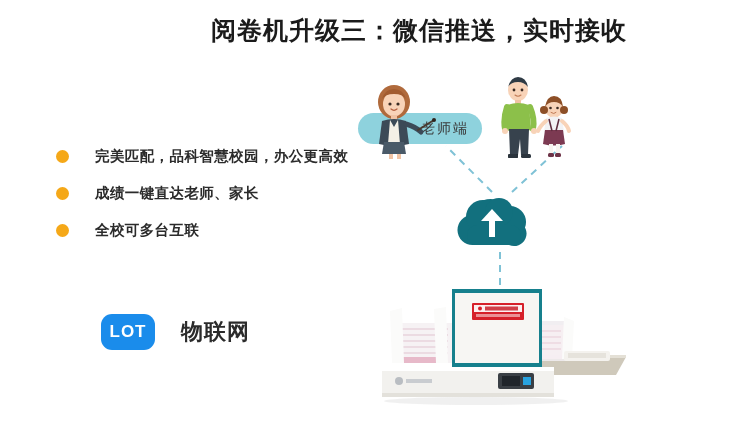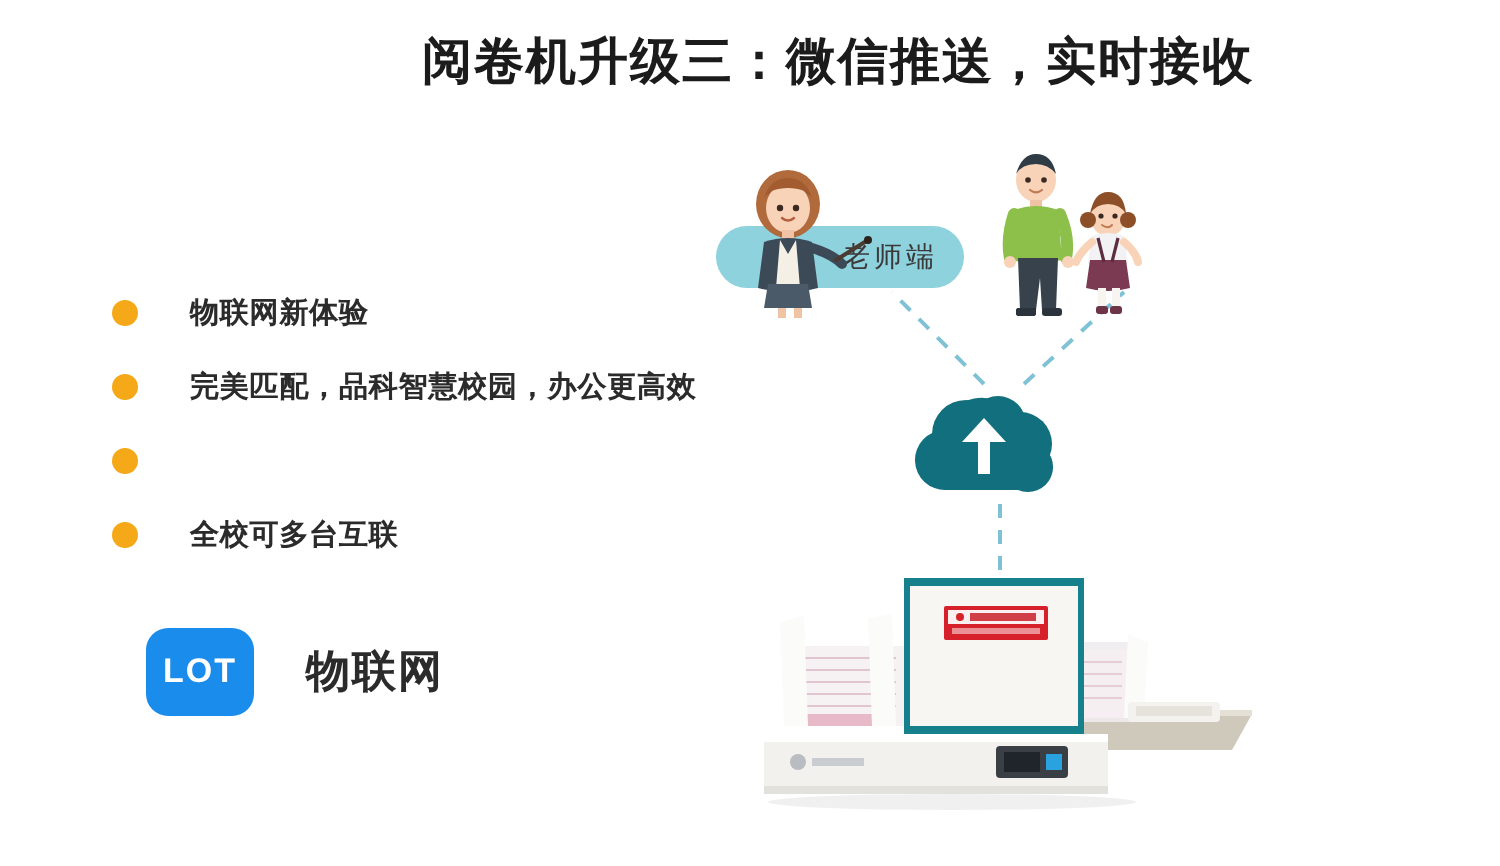--- a/index.html
+++ b/index.html
@@ -65,26 +65,27 @@
   
   #iot-block {
     position: absolute;
     left: 73px;
     top: 314px;
     display: flex;
     align-items: center;
   }
   #iot-badge {
     width: 54px;
-    height: 44px;
+    height: 36px;
     border-radius: 11px;
     background: #1a8ceb;
     display: flex;
     align-items: center;
     justify-content: center;
+    margin-left: 28px;
   }
   #iot-badge span {
     color: #ffffff;
     font-size: 17px;
     font-weight: bold;
     letter-spacing: 1px;
   }
   #iot-label {
     margin-left: 26px;
     font-size: 22px;
@@ -146,28 +147,25 @@
 </head>
 <body>
 
 <div id="slide">
 
   <div id="title">阅卷机升级三：微信推送，实时接收</div>
 
   <div id="bullets">
     <div class="bullet-row">
       <div class="bullet-dot"></div>
-      <div class="bullet-text">物联网新体验</div>
+      <div class="bullet-text">完美匹配，品科智慧校园，办公更高效</div>
     </div>
     <div class="bullet-row">
       <div class="bullet-dot"></div>
-      <div class="bullet-text">完美匹配，品科智慧校园，办公更高效</div>
-    </div>
-    <div class="bullet-row">
-      <div class="bullet-dot"></div>
+      <div class="bullet-text">成绩一键直达老师、家长</div>
     </div>
     <div class="bullet-row">
       <div class="bullet-dot"></div>
       <div class="bullet-text">全校可多台互联</div>
     </div>
   </div>
 
   <div id="iot-block">
     <div id="iot-badge">
       <span>LOT</span>

